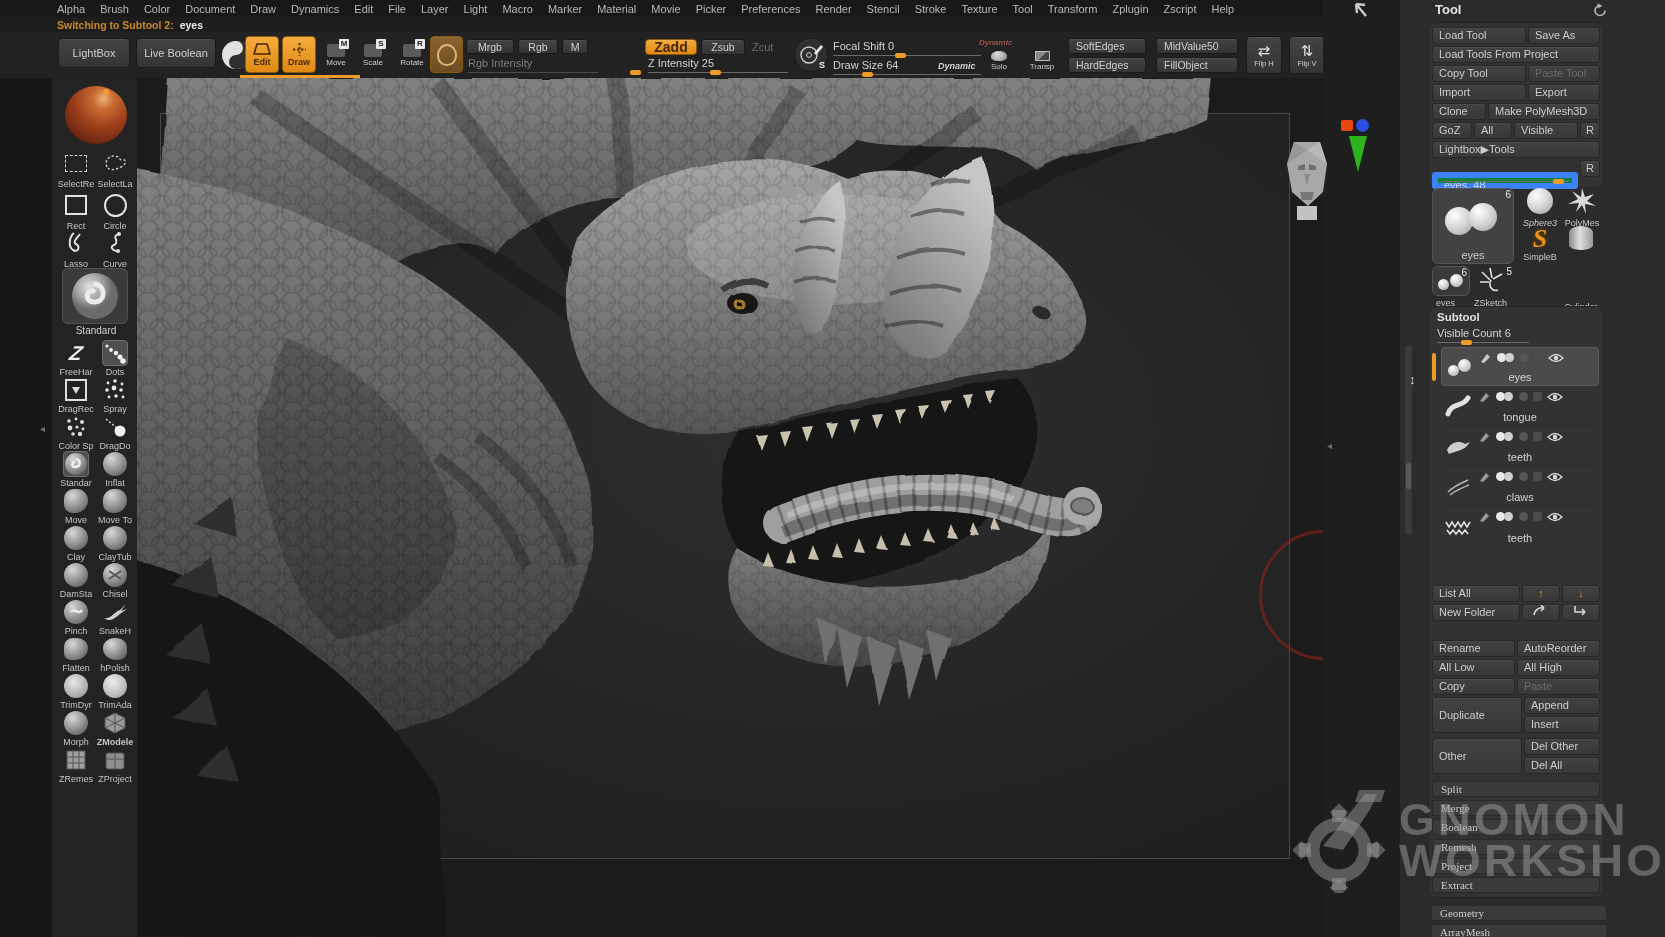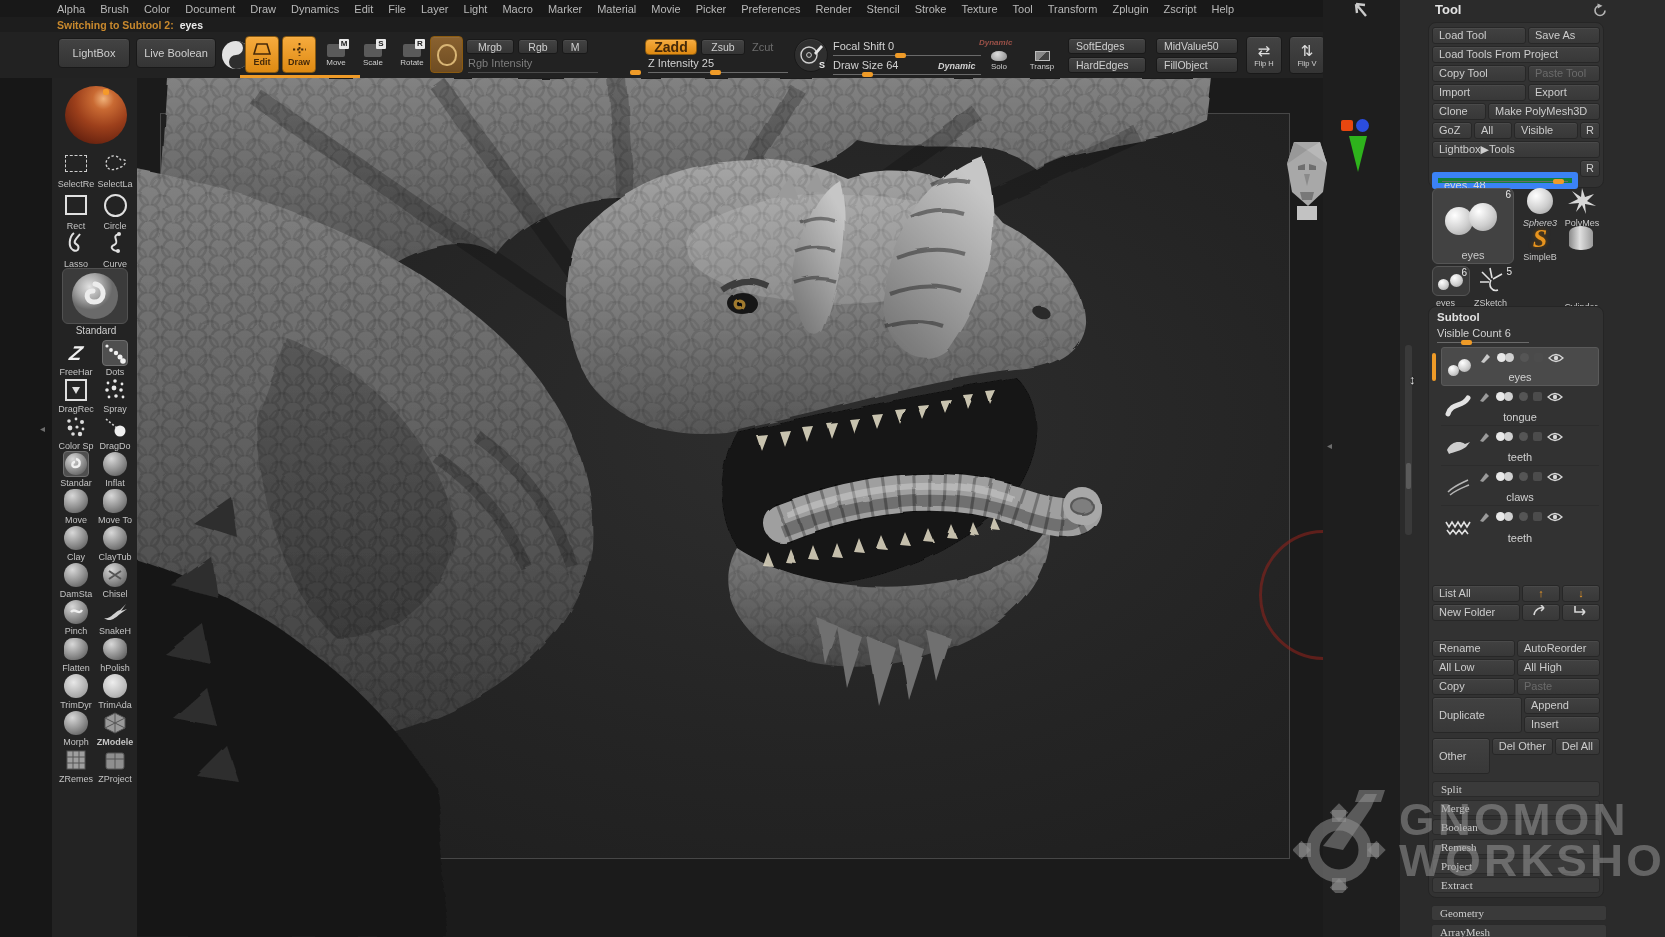--- a/index.html
+++ b/index.html
@@ -907,21 +907,21 @@
       </div>
       <div class="prow" style="position:absolute;left:0;right:0;top:390px;">
         <div class="pb grow" style="height:36px;line-height:34px;">Duplicate</div>
         <div style="flex:1;display:flex;flex-direction:column;gap:2px;">
           <div class="pb">Append</div>
           <div class="pb">Insert</div>
         </div>
       </div>
       <div class="prow" style="position:absolute;left:0;right:0;top:431px;">
         <div class="pb grow" style="height:36px;line-height:34px;">Other</div>
-        <div style="flex:1;display:flex;flex-direction:row;gap:2px;">
+        <div style="flex:1;display:flex;flex-direction:column;gap:2px;">
           <div class="pb">Del Other</div>
           <div class="pb">Del All</div>
         </div>
       </div>
 
       <div class="secbar" style="position:absolute;left:0;right:0;top:474px;">Split</div>
       <div class="secbar" style="position:absolute;left:0;right:0;top:493px;">Merge</div>
       <div class="secbar" style="position:absolute;left:0;right:0;top:512px;">Boolean</div>
       <div class="secbar" style="position:absolute;left:0;right:0;top:532px;">Remesh</div>
       <div class="secbar" style="position:absolute;left:0;right:0;top:551px;">Project</div>

